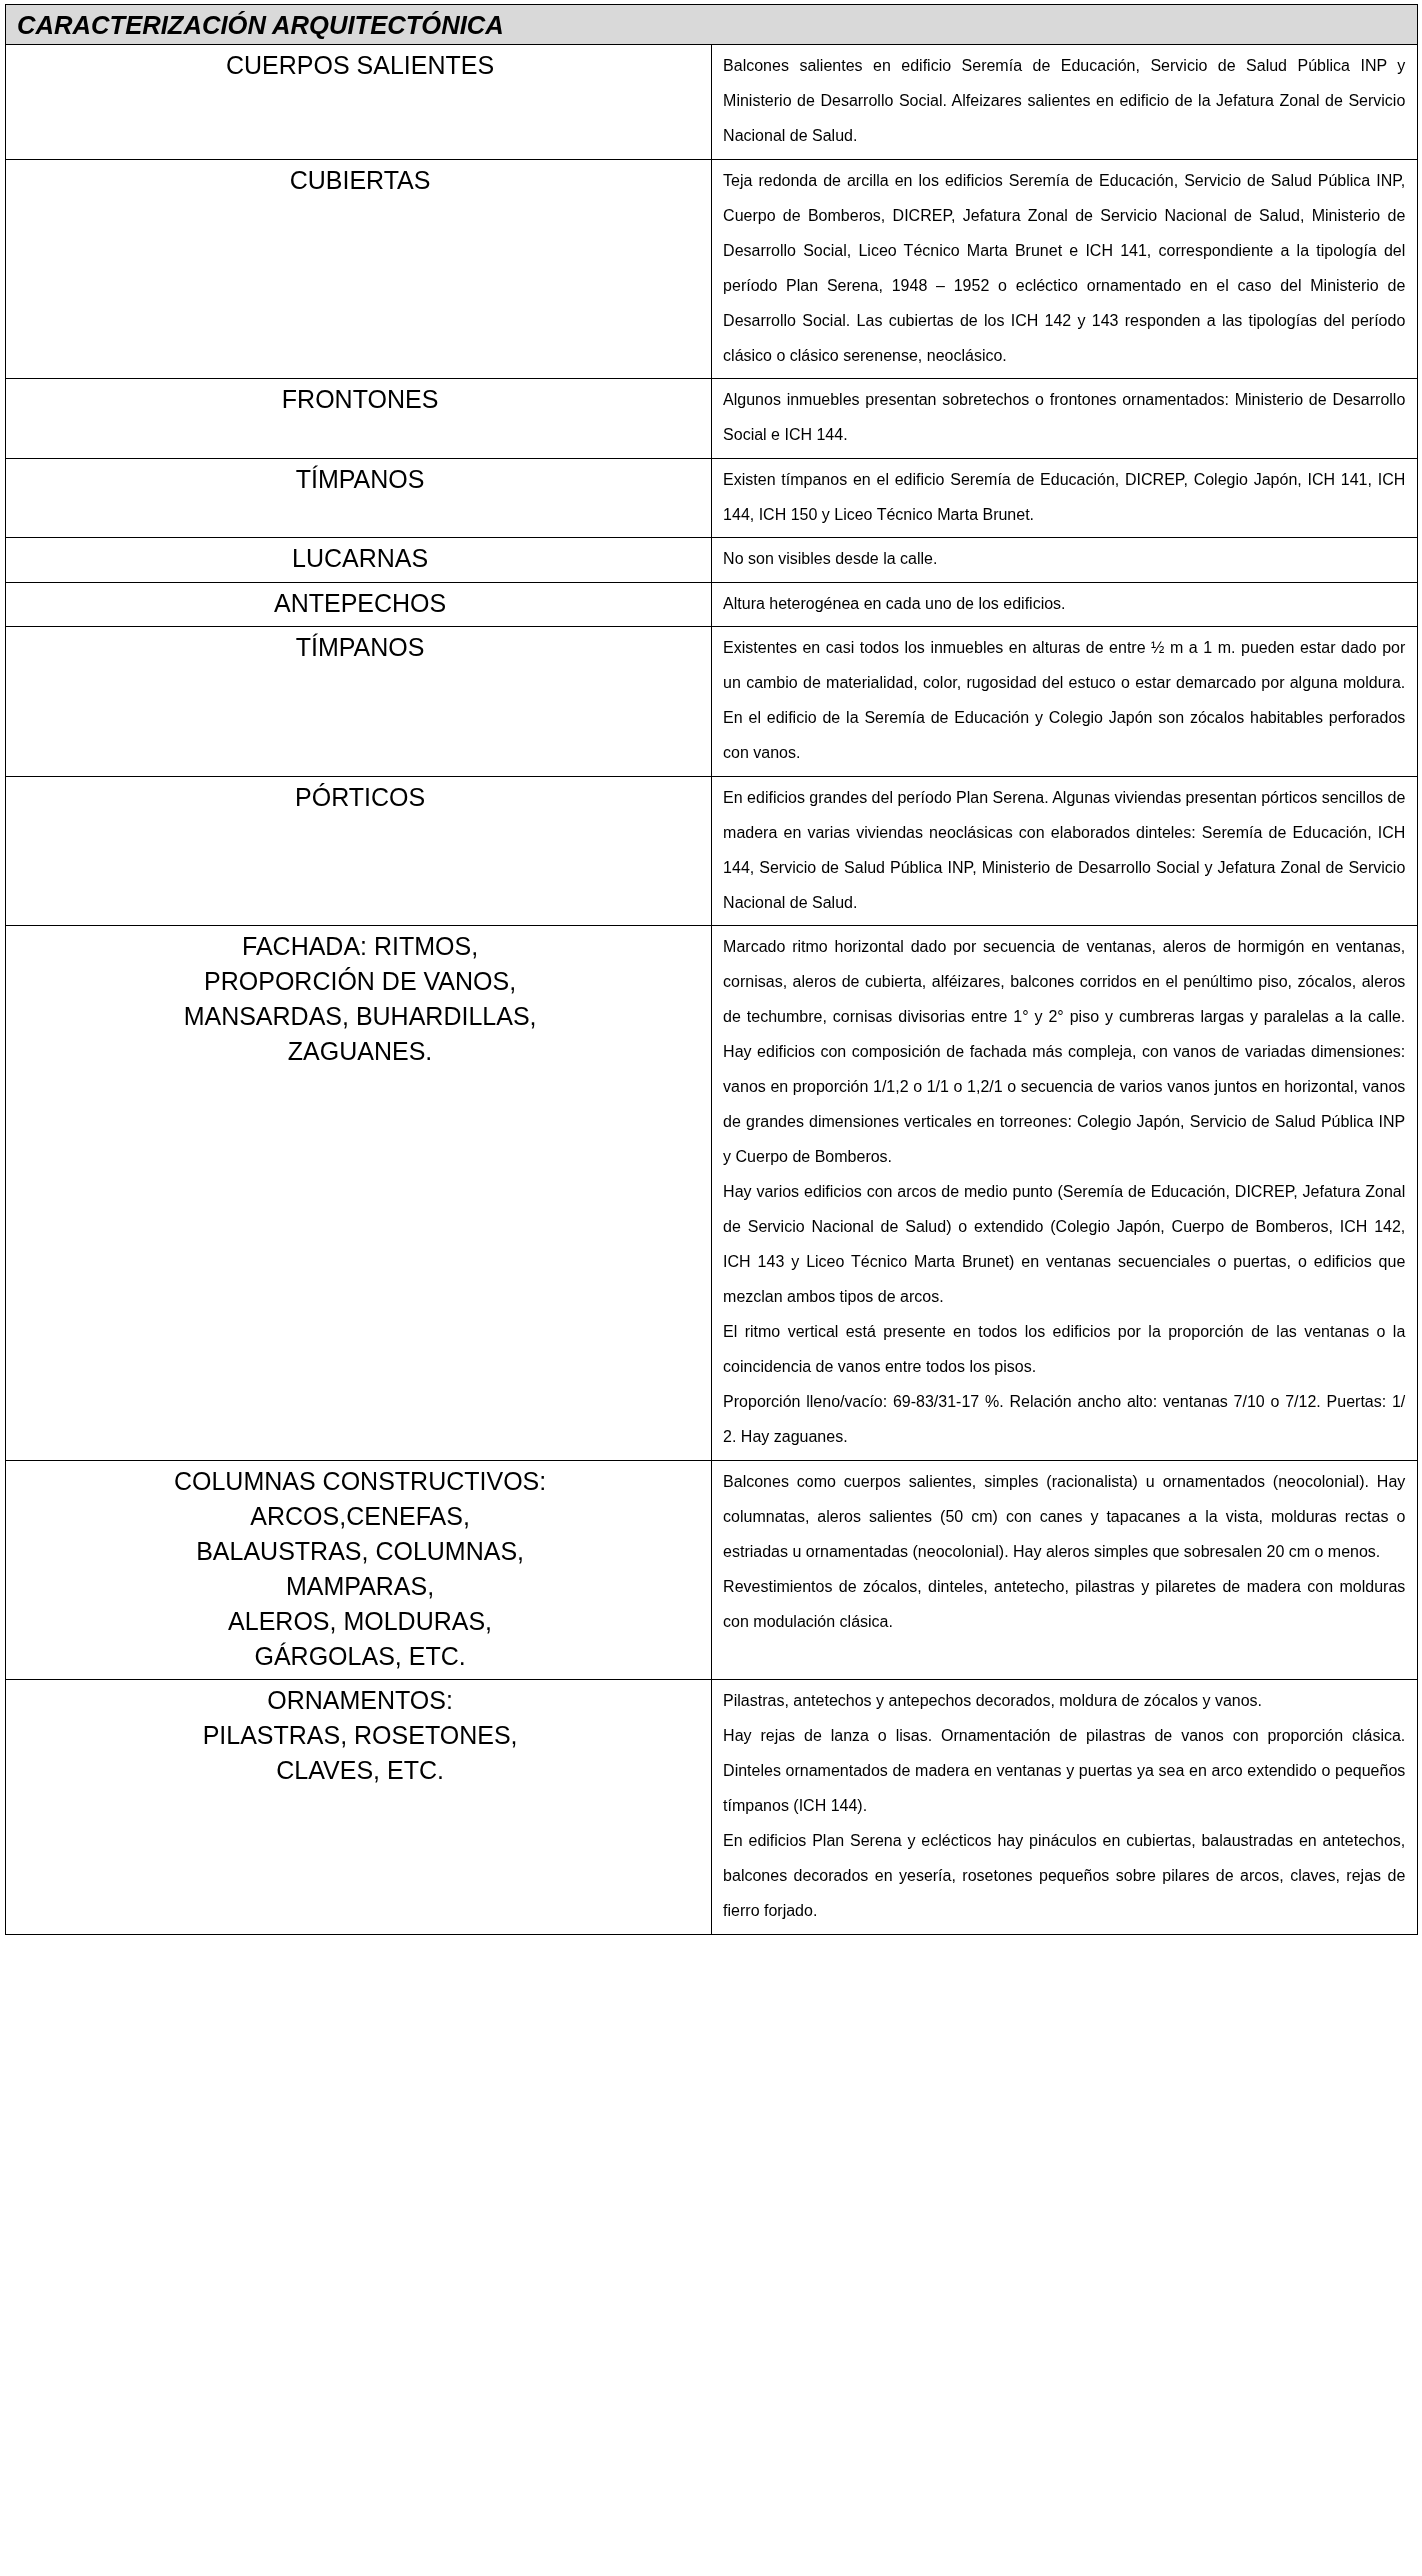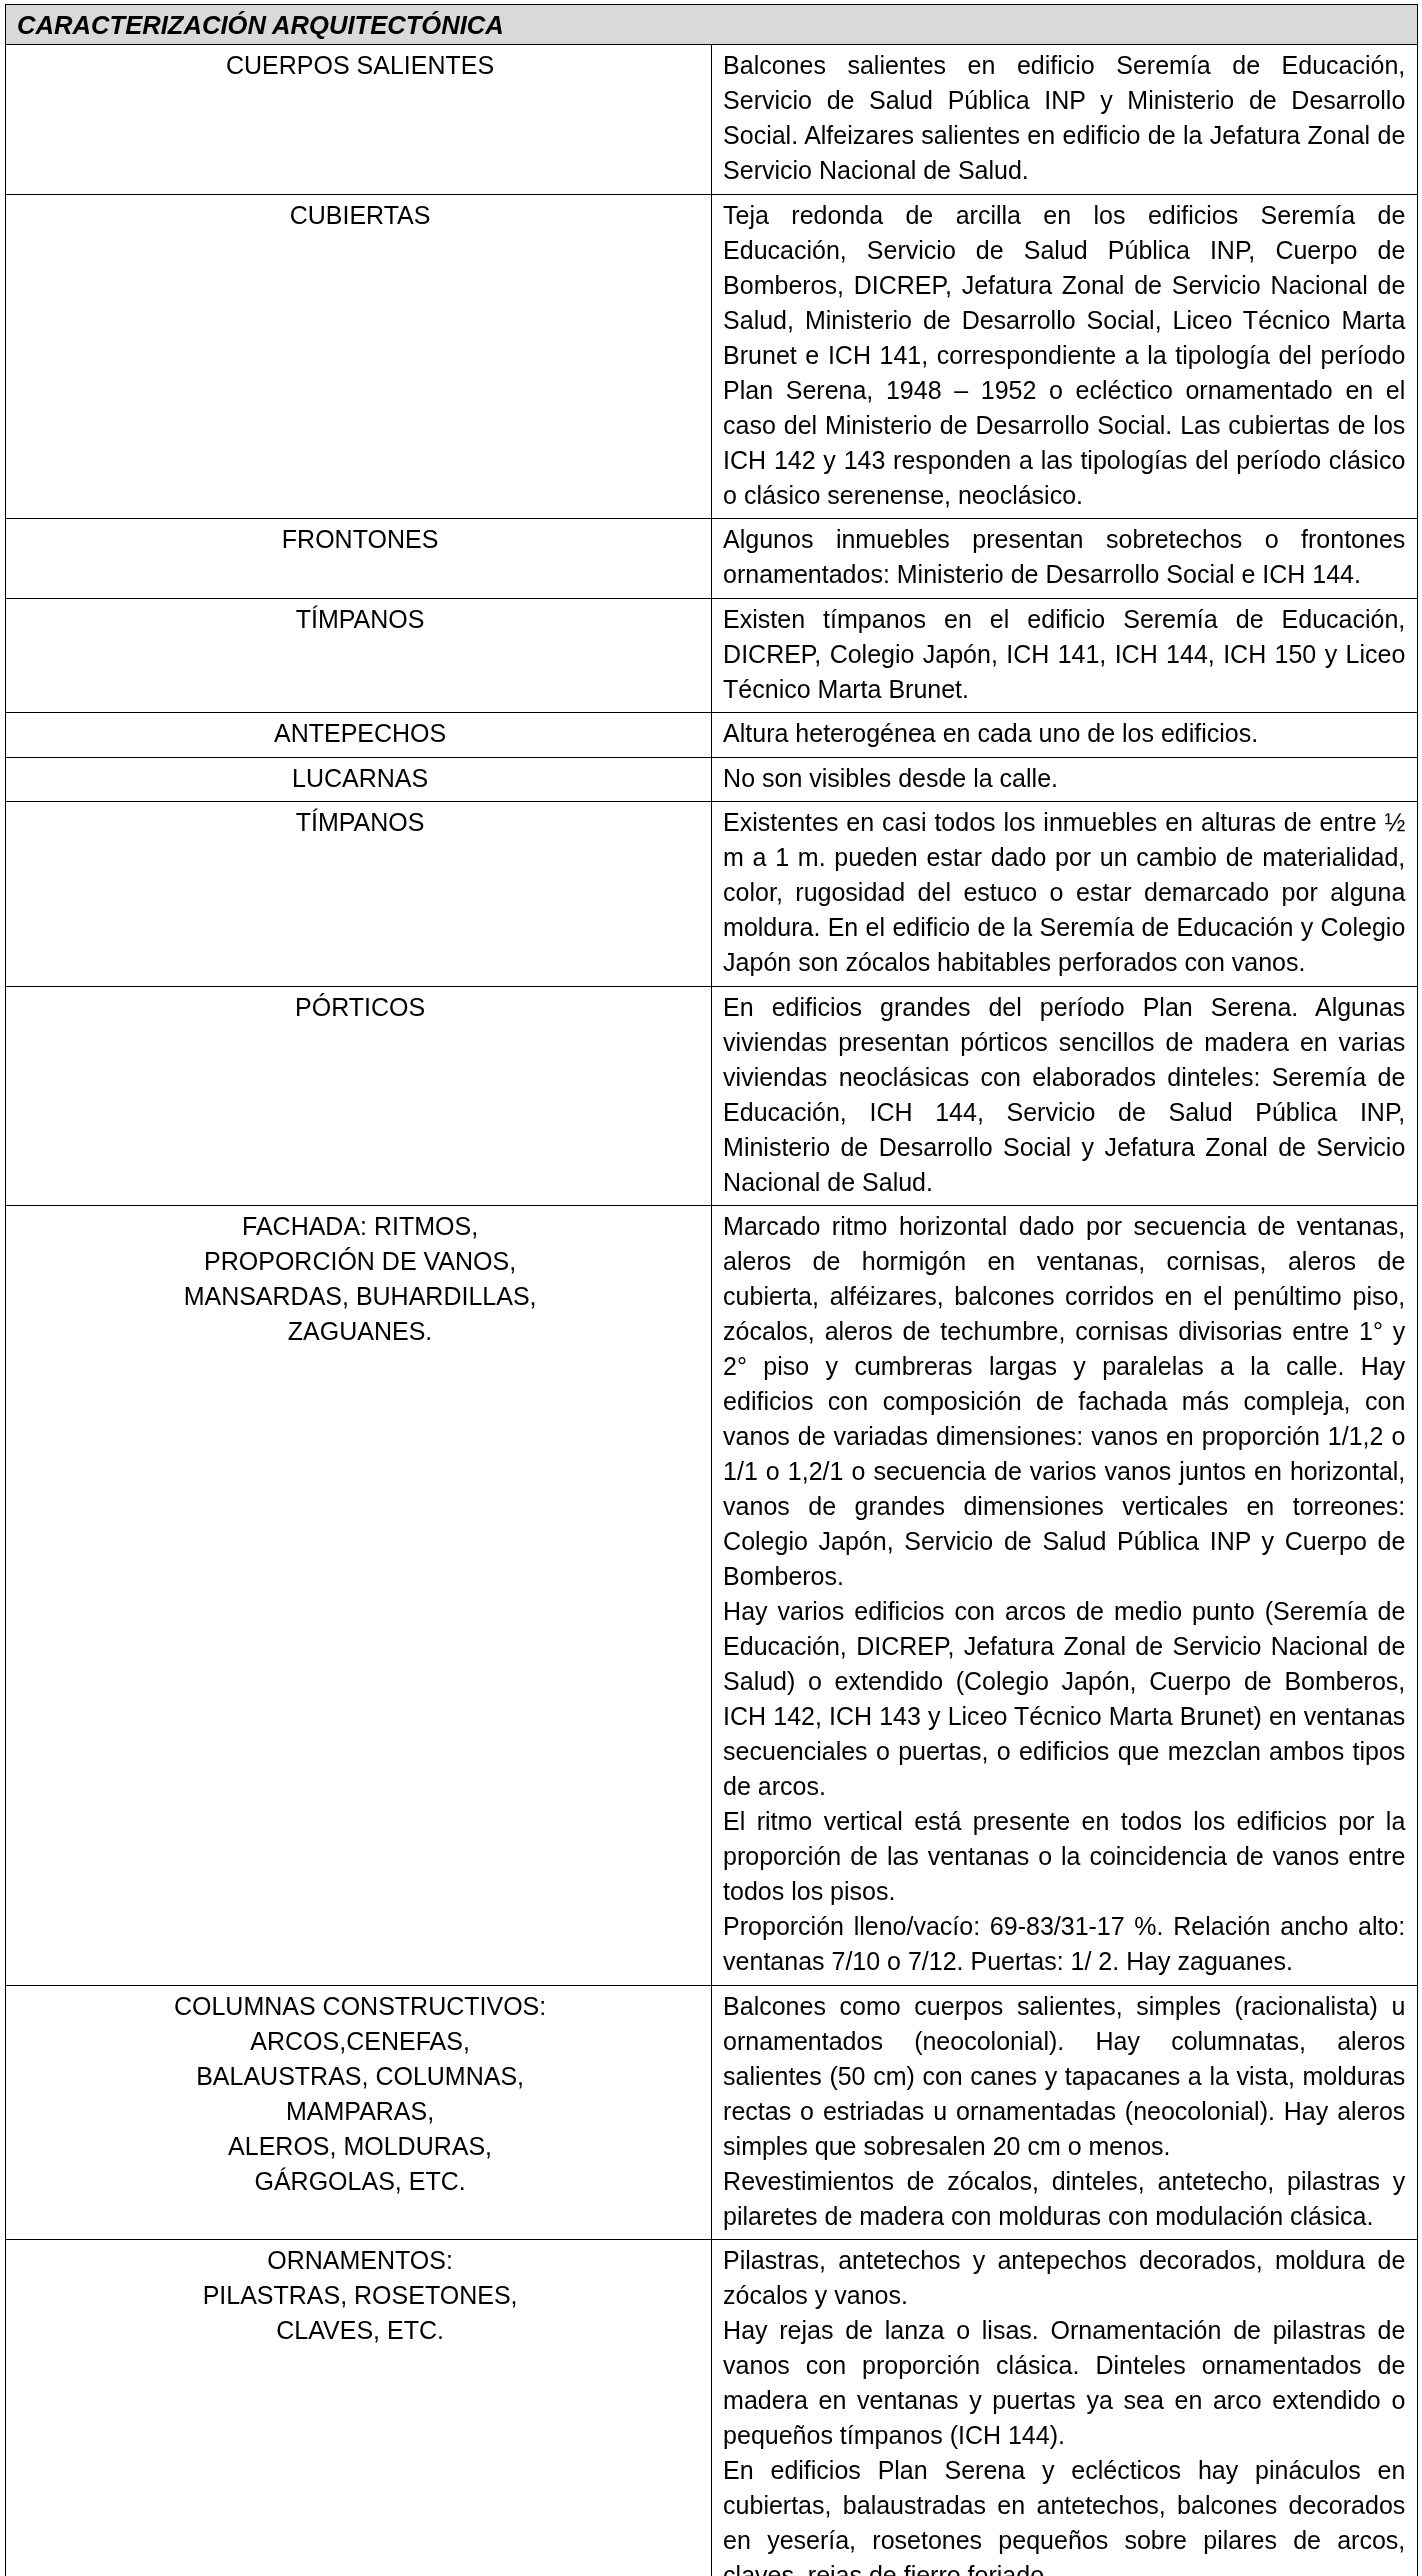--- a/index.html
+++ b/index.html
@@ -33,21 +33,21 @@
     width: 459px;
     padding: 2.8px 9.5px 5.7px 13.3px;
     font-size: 25px;
     line-height: 35px;
     text-align: center;
     background: #ffffff;
   }
   .label-cell div { white-space: nowrap; }
   .desc-cell {
     padding: 2.8px 11.4px 5.7px 11.4px;
-    font-size: 25px;
+    font-size: 16px;
     line-height: 35px;
     text-align: justify;
     background: #ffffff;
   }
   .desc-cell p { margin: 0; text-align: justify; }
 </style>
 </head>
 <body>
 
 <div class="page">
@@ -85,32 +85,32 @@
         <tr>
           <td class="label-cell">
             <div>TÍMPANOS</div>
           </td>
           <td class="desc-cell">
             <p>Existen tímpanos en el edificio Seremía de Educación, DICREP, Colegio Japón, ICH 141, ICH 144, ICH 150 y Liceo Técnico Marta Brunet.</p>
           </td>
         </tr>
         <tr>
           <td class="label-cell">
+            <div>LUCARNAS</div>
+          </td>
+          <td class="desc-cell">
+            <p>No son visibles desde la calle.</p>
+          </td>
+        </tr>
+        <tr>
+          <td class="label-cell">
             <div>ANTEPECHOS</div>
           </td>
           <td class="desc-cell">
             <p>Altura heterogénea en cada uno de los edificios.</p>
-          </td>
-        </tr>
-        <tr>
-          <td class="label-cell">
-            <div>LUCARNAS</div>
-          </td>
-          <td class="desc-cell">
-            <p>No son visibles desde la calle.</p>
           </td>
         </tr>
         <tr>
           <td class="label-cell">
             <div>TÍMPANOS</div>
           </td>
           <td class="desc-cell">
             <p>Existentes en casi todos los inmuebles en alturas de entre ½ m a 1 m. pueden estar dado por un cambio de materialidad, color, rugosidad del estuco o estar demarcado por alguna moldura. En el edificio de la Seremía de Educación y Colegio Japón son zócalos habitables perforados con vanos.</p>
           </td>
         </tr>

